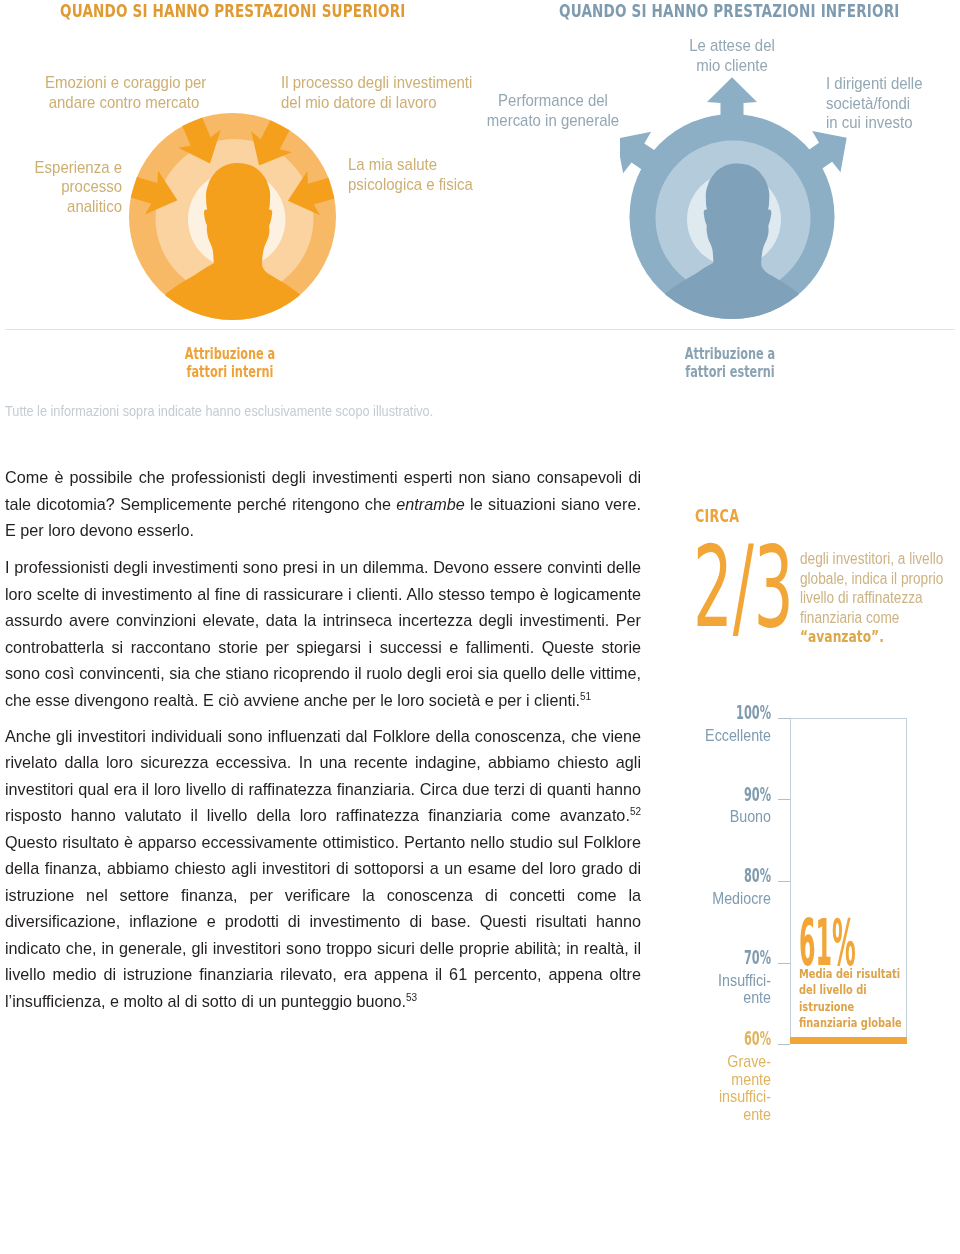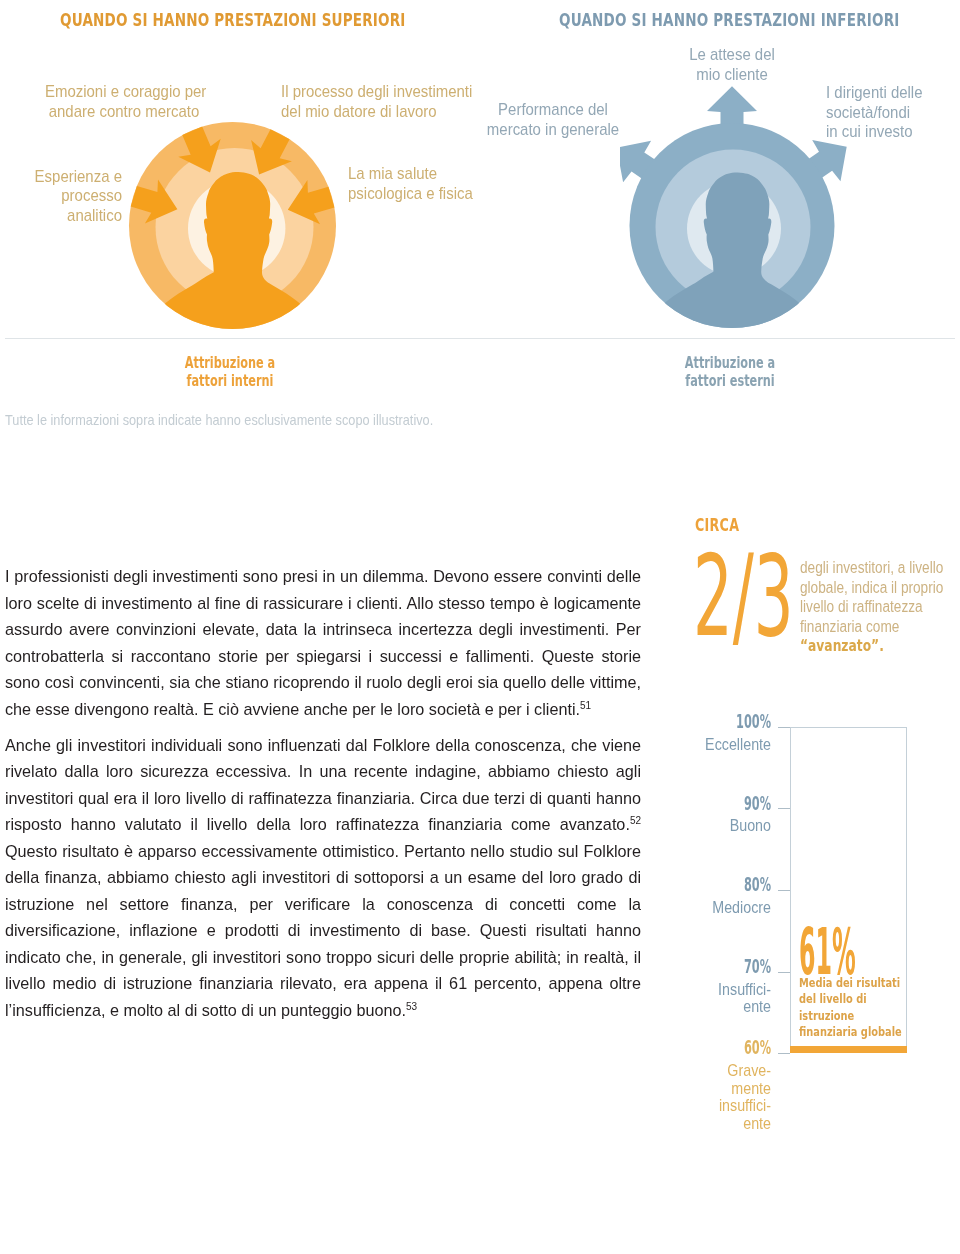--- a/index.html
+++ b/index.html
@@ -1,18 +1,18 @@
 <!DOCTYPE html>
 <html><head>
 <meta charset="utf-8">
 <style>
   html,body{margin:0;padding:0;}
   body{width:960px;height:1254px;background:#fff;position:relative;overflow:hidden;
        font-family:"Liberation Sans",sans-serif;-webkit-font-smoothing:antialiased;}
-  .page{position:absolute;left:0;top:12px;width:960px;height:936px;}
+  .page{position:absolute;left:0;top:3px;width:960px;height:936px;}
 
   
   .ig-title{position:absolute;font-family:"DejaVu Sans Condensed","Liberation Sans",sans-serif;
       font-weight:bold;font-size:16.95px;letter-spacing:0.2px;white-space:nowrap;
       transform:scaleX(0.888);transform-origin:0 0;}
   .ig-title.left {left:59.8px;top:-2.4px;color:#e09a33;}
   .ig-title.right{left:559px;top:-2.4px;color:#7e9bb0;}
 
   .ig-label{position:absolute;font-size:16.1px;line-height:19.7px;white-space:pre;
       transform:scaleX(0.93);}
@@ -127,20 +127,23 @@
       <path clip-path="url(#clipB)" d="M114.67,98.52 C123.39,98.71 128.84,99.80 131.71,101.59 C136.26,104.06 139.04,106.24 141.21,109.21 C144.38,112.98 146.07,115.85 146.96,119.21 C148.44,123.28 149.43,126.74 149.34,130.50 C149.24,134.76 149.04,138.13 148.84,141.00 L148.05,144.77 C150.52,144.07 151.71,145.66 151.22,149.02 C150.72,152.99 149.73,157.44 148.35,160.41 C148.54,163.88 148.74,166.36 148.35,168.43 C147.65,172.59 146.46,175.27 145.08,177.94 C143.99,180.22 143.10,182.50 142.70,184.58 C142.11,188.44 141.31,193.09 141.21,197.85 C141.12,203.00 144.68,206.96 151.61,210.62 C163.99,217.56 176.37,225.48 184.29,234.00 L200.64,254.99 L23.36,254.99 L39.71,234.00 C47.63,225.48 60.01,217.56 72.39,210.62 C79.32,206.96 82.88,203.00 93.38,197.85 C93.28,193.09 92.99,188.44 92.39,184.58 C92.00,182.50 91.10,180.22 90.01,177.94 C88.63,175.27 87.64,172.59 87.04,168.43 C86.55,166.36 86.45,163.88 86.75,160.41 C85.26,157.44 84.27,152.99 83.87,149.02 C83.38,145.66 84.47,144.07 87.04,144.77 L86.25,141.00 C85.95,138.13 85.86,134.76 85.76,130.50 C85.66,126.74 86.65,123.28 88.13,119.21 C89.02,115.85 90.71,112.98 93.88,109.21 C96.06,106.24 98.83,104.06 103.38,101.59 C106.26,99.80 111.70,98.71 114.67,98.52 Z" fill="#7fa2ba"></path>
     </svg>
 
   <div class="hr" style="top:326px;"></div>
 
   <div class="cap or" style="left:130px;top:343px;width:200px;"><span>Attribuzione a</span><br><span>fattori interni</span></div>
   <div class="cap bl" style="left:630px;top:343px;width:200px;"><span>Attribuzione a</span><br><span>fattori esterni</span></div>
 
   <div class="disclaimer" style="top:400px;">Tutte le informazioni sopra indicate hanno esclusivamente scopo illustrativo.</div>
 
+  <div class="bodytext" style="top:461px;">
+    <span>Come è possibile che professionisti degli investimenti esperti non siano consapevoli di tale dicotomia? Semplicemente perché ritengono che </span><i>entrambe</i><span> le situazioni siano vere. E per loro devono esserlo.</span>
+  </div>
 
   <div class="bodytext" style="top:551px;">
     <span>I professionisti degli investimenti sono presi in un dilemma. Devono essere convinti delle loro scelte di investimento al fine di rassicurare i clienti. Allo stesso tempo è logicamente assurdo avere convinzioni elevate, data la intrinseca incertezza degli investimenti. Per controbatterla si raccontano storie per spiegarsi i successi e fallimenti. Queste storie sono così convincenti, sia che stiano ricoprendo il ruolo degli eroi sia quello delle vittime, che esse divengono realtà. E ciò avviene anche per le loro società e per i clienti.</span><sup>51</sup>
   </div>
 
   <div class="bodytext" style="top:719.5px;">
     <span>Anche gli investitori individuali sono influenzati dal Folklore della conoscenza, che viene rivelato dalla loro sicurezza eccessiva. In una recente indagine, abbiamo chiesto agli investitori qual era il loro livello di raffinatezza finanziaria. Circa due terzi di quanti hanno risposto hanno valutato il livello della loro raffinatezza finanziaria come avanzato.</span><sup>52</sup><span> Questo risultato è apparso eccessivamente ottimistico. Pertanto nello studio sul Folklore della finanza, abbiamo chiesto agli investitori di sottoporsi a un esame del loro grado di istruzione nel settore finanza, per verificare la conoscenza di concetti come la diversificazione, inflazione e prodotti di investimento di base. Questi risultati hanno indicato che, in generale, gli investitori sono troppo sicuri delle proprie abilità; in realtà, il livello medio di istruzione finanziaria rilevato, era appena il 61 percento, appena oltre l’insufficienza, e molto al di sotto di un punteggio buono.</span><sup>53</sup>
   </div>
 
   <div class="circa" style="left:695px;top:505px;">CIRCA</div>

